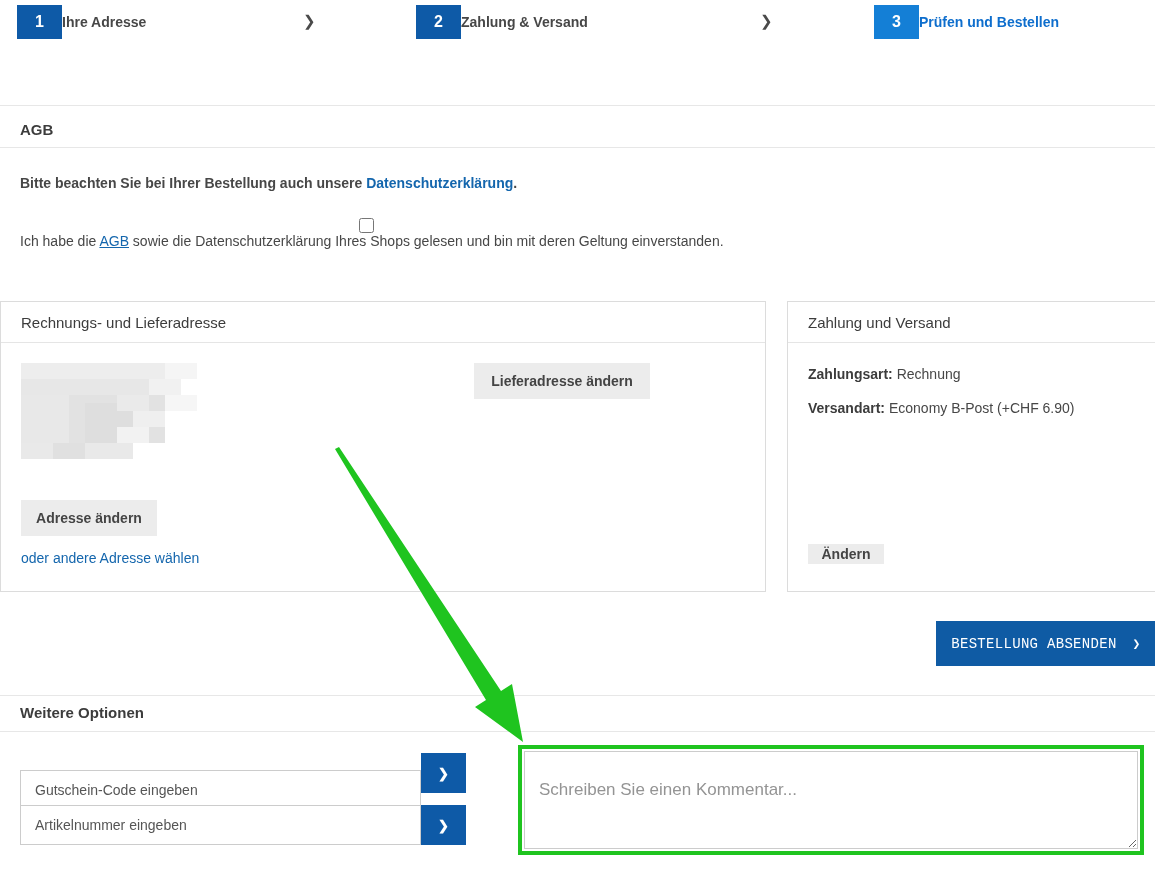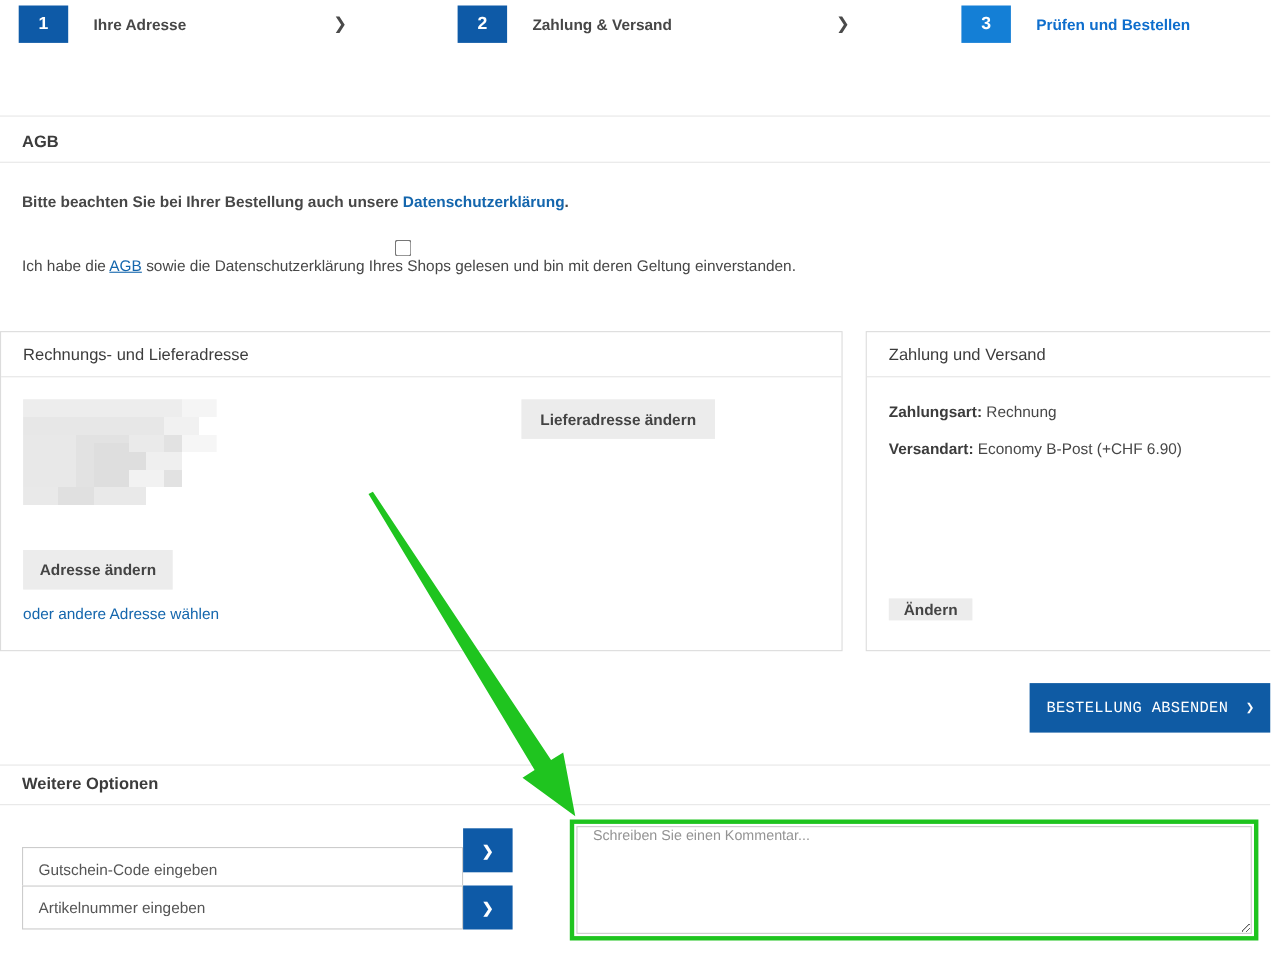--- a/index.html
+++ b/index.html
@@ -5,21 +5,21 @@
   html,body{margin:0;padding:0;background:#fff;}
   body{font-family:"Liberation Sans","DejaVu Sans",sans-serif;color:#3c3c3c;}
   #page{position:relative;width:1155px;height:874px;background:#fff;overflow:hidden;}
 
   
   .step{position:absolute;top:5px;display:flex;align-items:center;}
   .step-num{width:45px;height:34px;display:flex;align-items:center;justify-content:center;
             color:#fff;font-weight:bold;font-size:16px;}
   .step-num.done{background:#0e5aa7;}
   .step-num.active{background:#147fd6;}
-  .step-label{margin-left:23px;font-size:14px;font-weight:bold;color:#474747;}
+  .step-label{font-size:14px;font-weight:bold;color:#474747;}
   .step-label.active{color:#0e6ecd;}
   .step-sep{position:absolute;top:12px;font-size:15px;font-weight:bold;color:#4a4a4a;}
 
   
   .hline{position:absolute;left:0;width:1155px;height:1px;background:#e7e7e7;}
 
   .section-heading{position:absolute;left:20px;font-size:15px;font-weight:bold;color:#3c3c3c;}
 
   
   .agb-notice{position:absolute;left:20px;top:175px;font-size:14px;font-weight:bold;color:#474747;}
@@ -48,21 +48,21 @@
   
   .opt-input{position:absolute;left:20px;width:401px;height:40px;box-sizing:border-box;border:1px solid #ccc;
              padding:0 14px;font-family:inherit;font-size:14px;color:#555;}
   .opt-input::placeholder{color:#555;opacity:1;}
   .btn-go{position:absolute;left:421px;width:45px;height:40px;background:#0e5aa7;border:none;color:#fff;
           font-size:13px;font-weight:bold;cursor:pointer;display:flex;align-items:center;justify-content:center;}
 
   .comment-frame{position:absolute;left:518px;top:745px;width:626px;height:110px;box-sizing:border-box;
                  border:4px solid #1fc41f;background:#fff;padding:2px;}
   .comment-frame textarea{width:100%;height:100%;box-sizing:border-box;border:1px solid #ccc;resize:both;
-                          font-family:inherit;font-size:13px;color:#555;padding:0 14px;outline:none;}
+                          font-family:inherit;font-size:17px;color:#555;padding:28px 14px;outline:none;}
   .comment-frame textarea::placeholder{color:#949494;opacity:1;}
 
   
   .arrow-overlay{position:absolute;left:0;top:0;width:1155px;height:874px;pointer-events:none;z-index:6;}
 </style>
 </head>
 <body>
 
 <div id="page">
 

